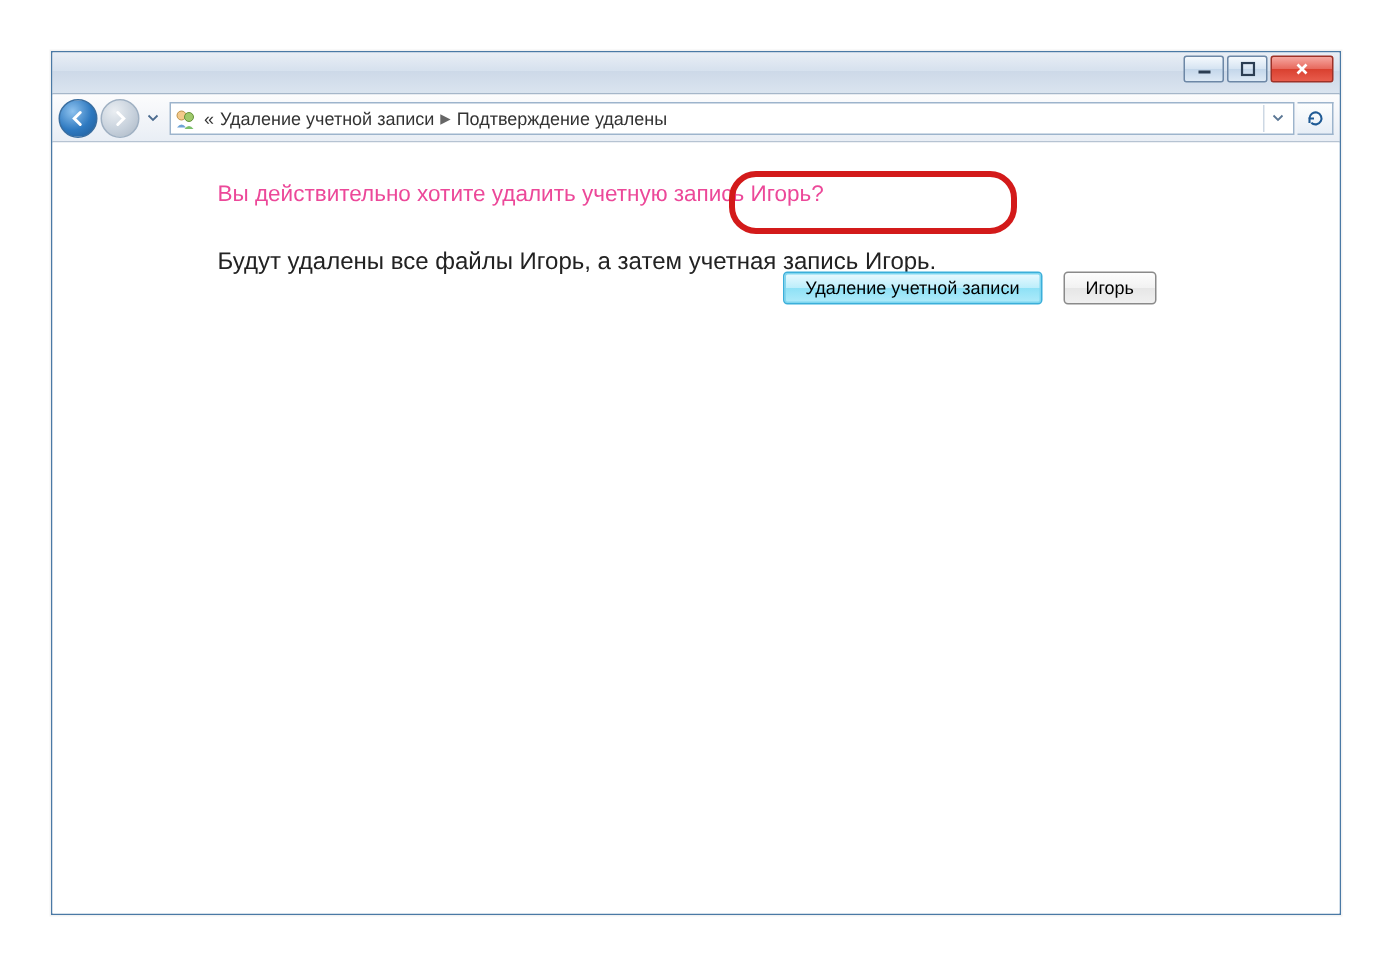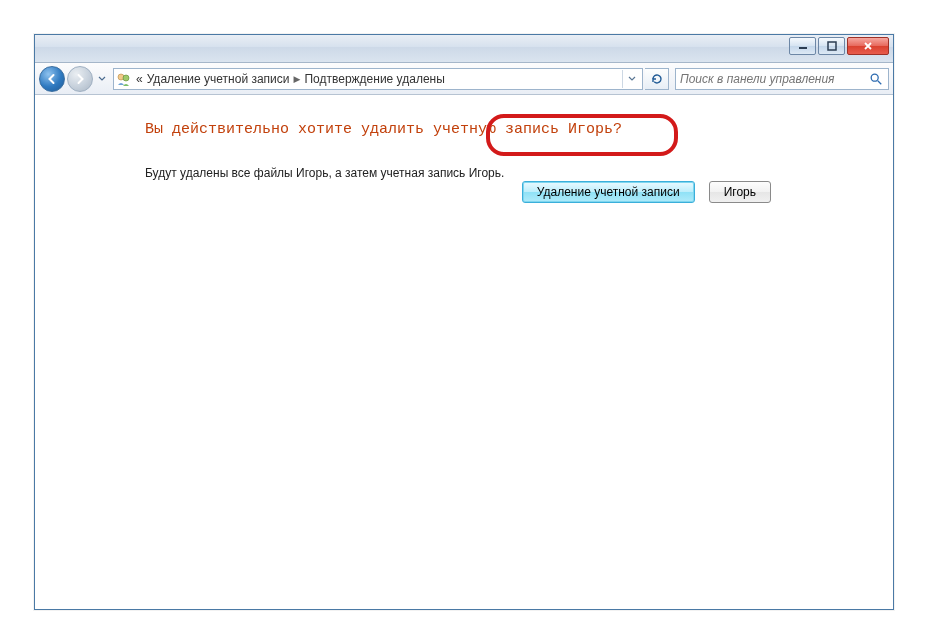--- a/index.html
+++ b/index.html
@@ -120,25 +120,24 @@
   }
   .search-icon { width:16px; height:16px; color:#2d6bb0; display:flex; align-items:center; justify-content:center }
   .content {
     padding: 26px 110px 0 110px;
     position: relative;
     height: calc(100% - 60px);
     background:#fff;
   }
   .heading {
     font-size: 15px;
-    color: #c2410c;
+    color: #ec4899;
     margin-bottom: 10px;
-    font-family: Liberation Mono, monospace;
-  }
-  .desc { font-size: 12px; color: #222; margin-top: 28px; }
+  }
+  .desc { font-size: 16px; color: #222; margin-top: 28px; }
   .button-row {
     position: absolute;
     top: 86px;
     right: 122px;
     display:flex; align-items:center; gap:14px;
   }
   .btn {
     height: 22px;
     padding: 0 14px;
     font-size: 12px;
@@ -227,29 +226,20 @@
       </div>
     </div>
 
     <div class="refresh-btn">
       <svg width="14" height="14" viewBox="0 0 14 14">
         <path d="M3 7a4 4 0 1 1 1.2 2.8" fill="none" stroke="#1f5a95" stroke-width="1.4"></path>
         <path d="M3 10 L3 7 L6 7" fill="none" stroke="#1f5a95" stroke-width="1.4"></path>
       </svg>
     </div>
 
-    <div class="searchbar">
-      <input placeholder="Поиск в панели управления" style="">
-      <span class="search-icon">
-        <svg viewBox="0 0 16 16" width="14" height="14">
-            <circle cx="6.5" cy="6.5" r="4" fill="none" stroke="currentColor" stroke-width="1.5"></circle>
-            <line x1="10" y1="10" x2="14" y2="14" stroke="currentColor" stroke-width="1.5"></line>
-          </svg>
-      </span>
-    </div>
   </div>
 
   <div class="content">
     <div class="heading">Вы действительно хотите удалить учетную запись Игорь?</div>
     <div class="desc">Будут удалены все файлы Игорь, а затем учетная запись Игорь.</div>
 
     <div class="button-row">
       <button class="btn primary">Удаление учетной записи</button>
       <button class="btn">Игорь</button>
     </div>

